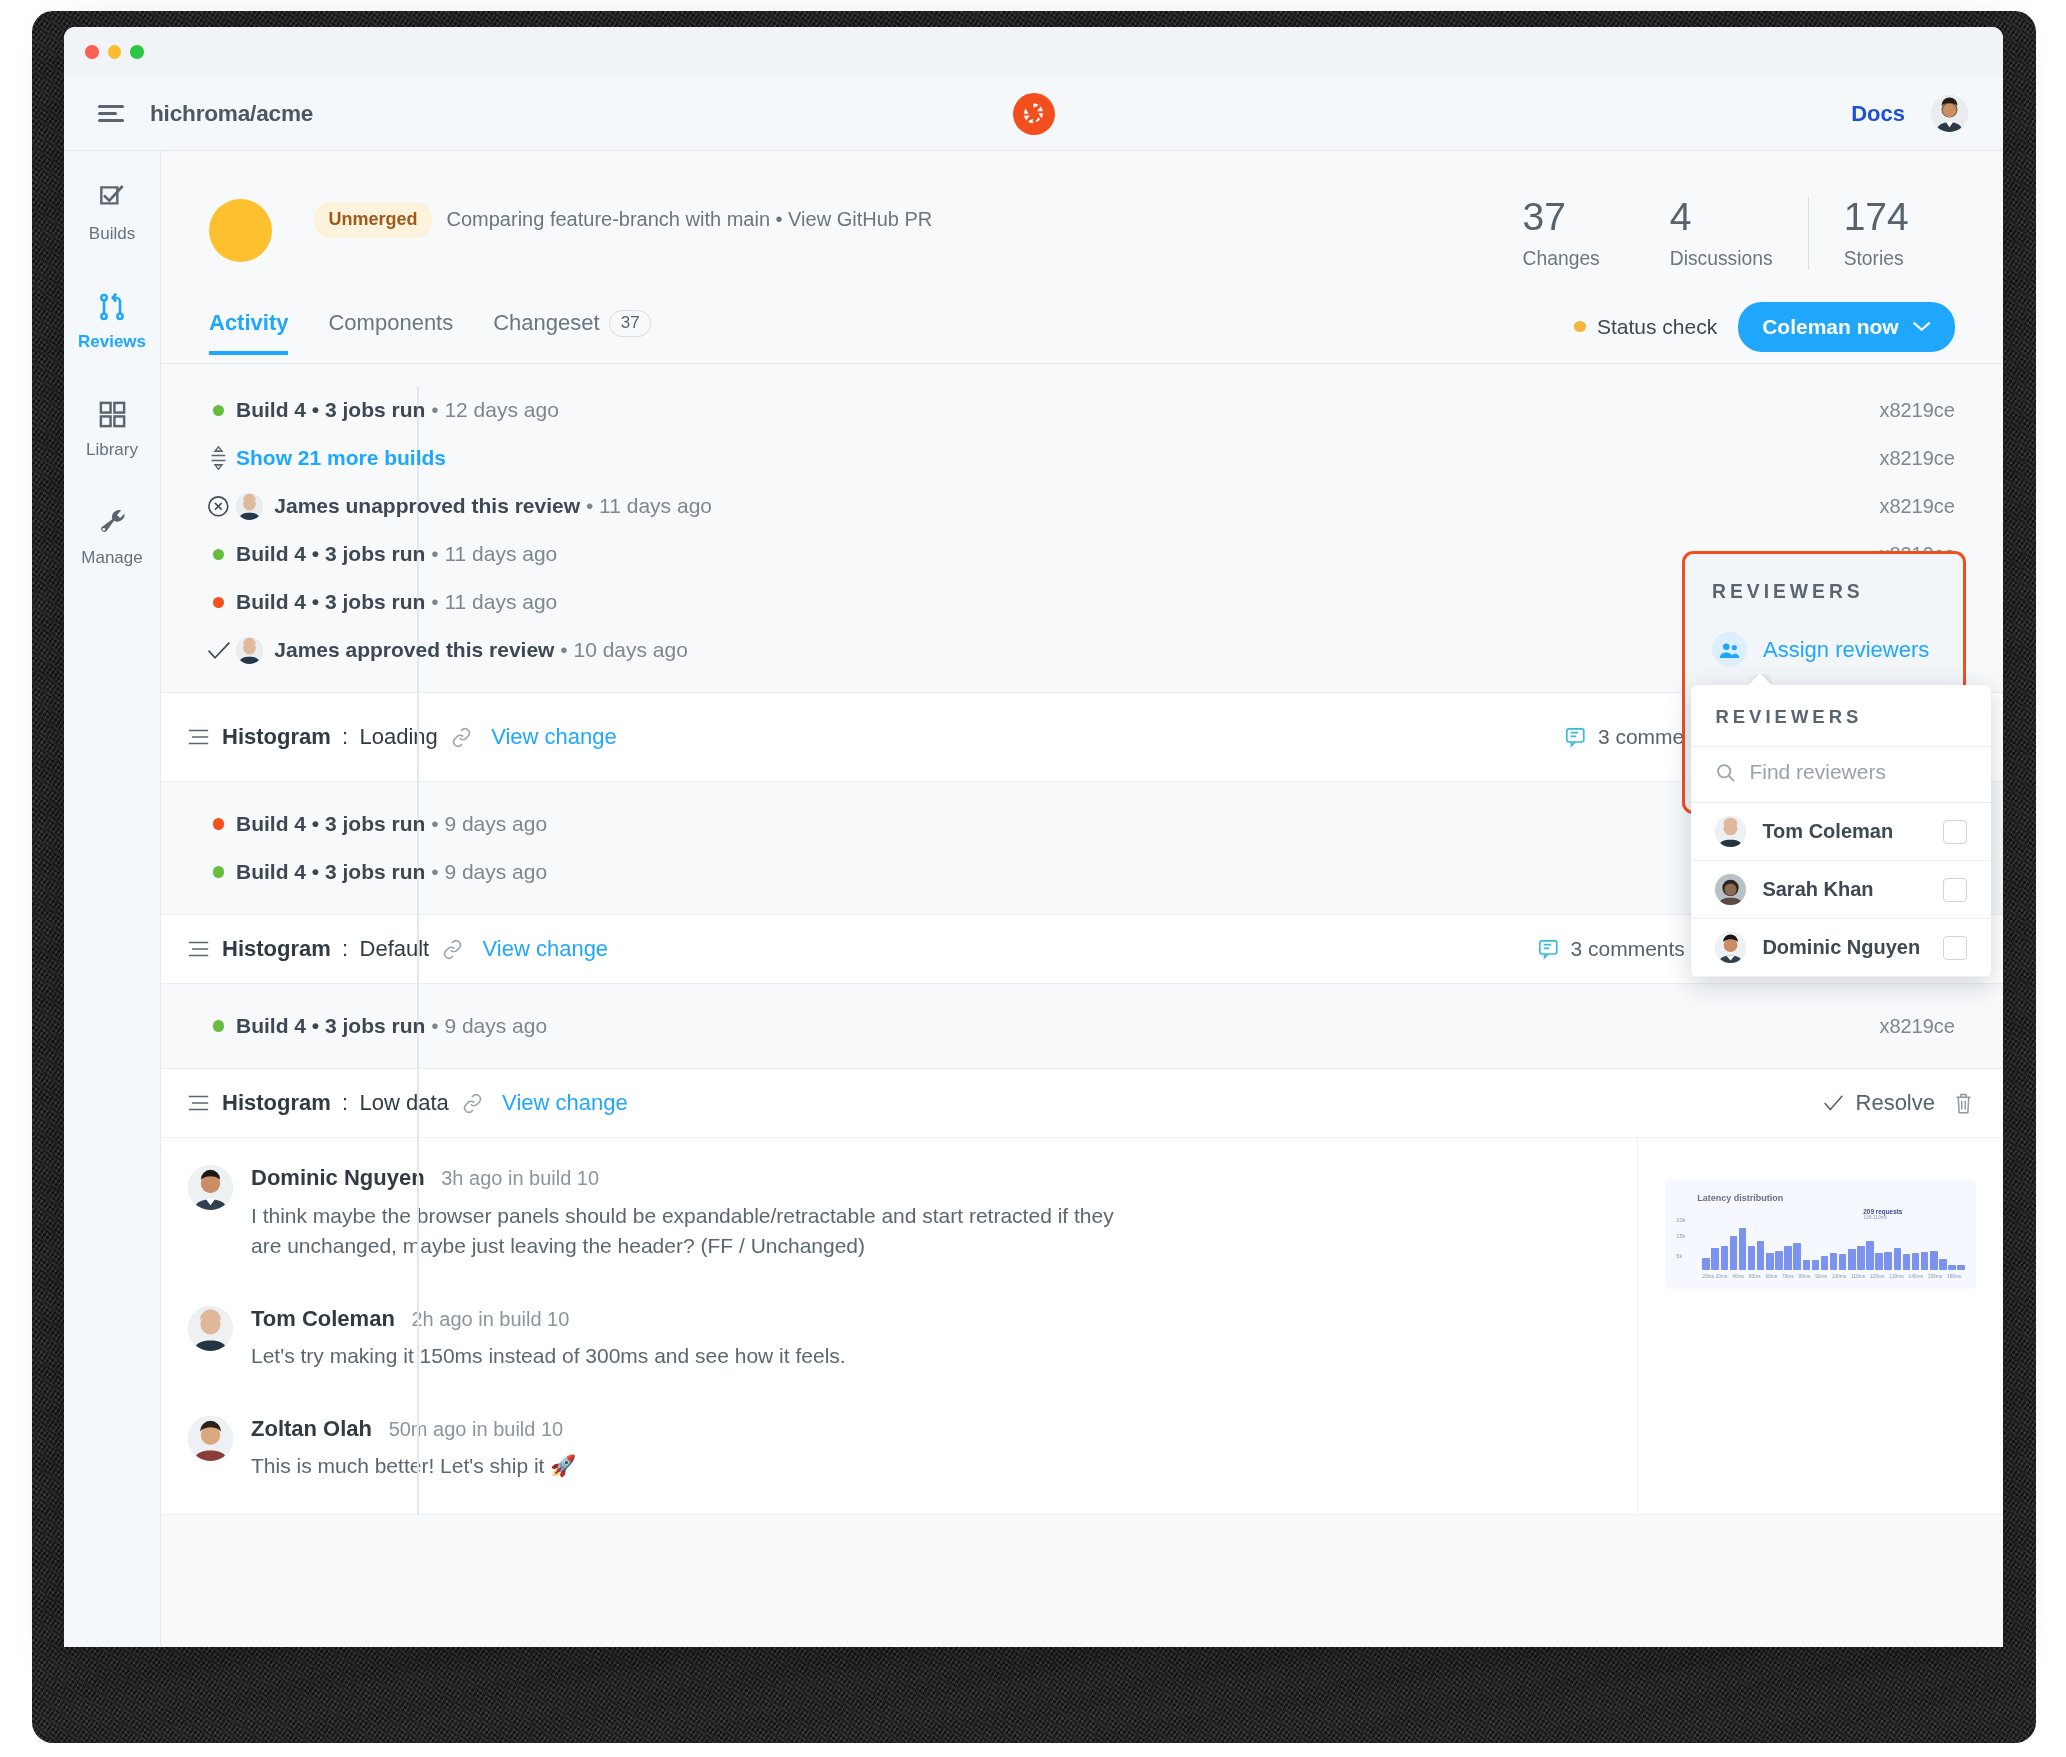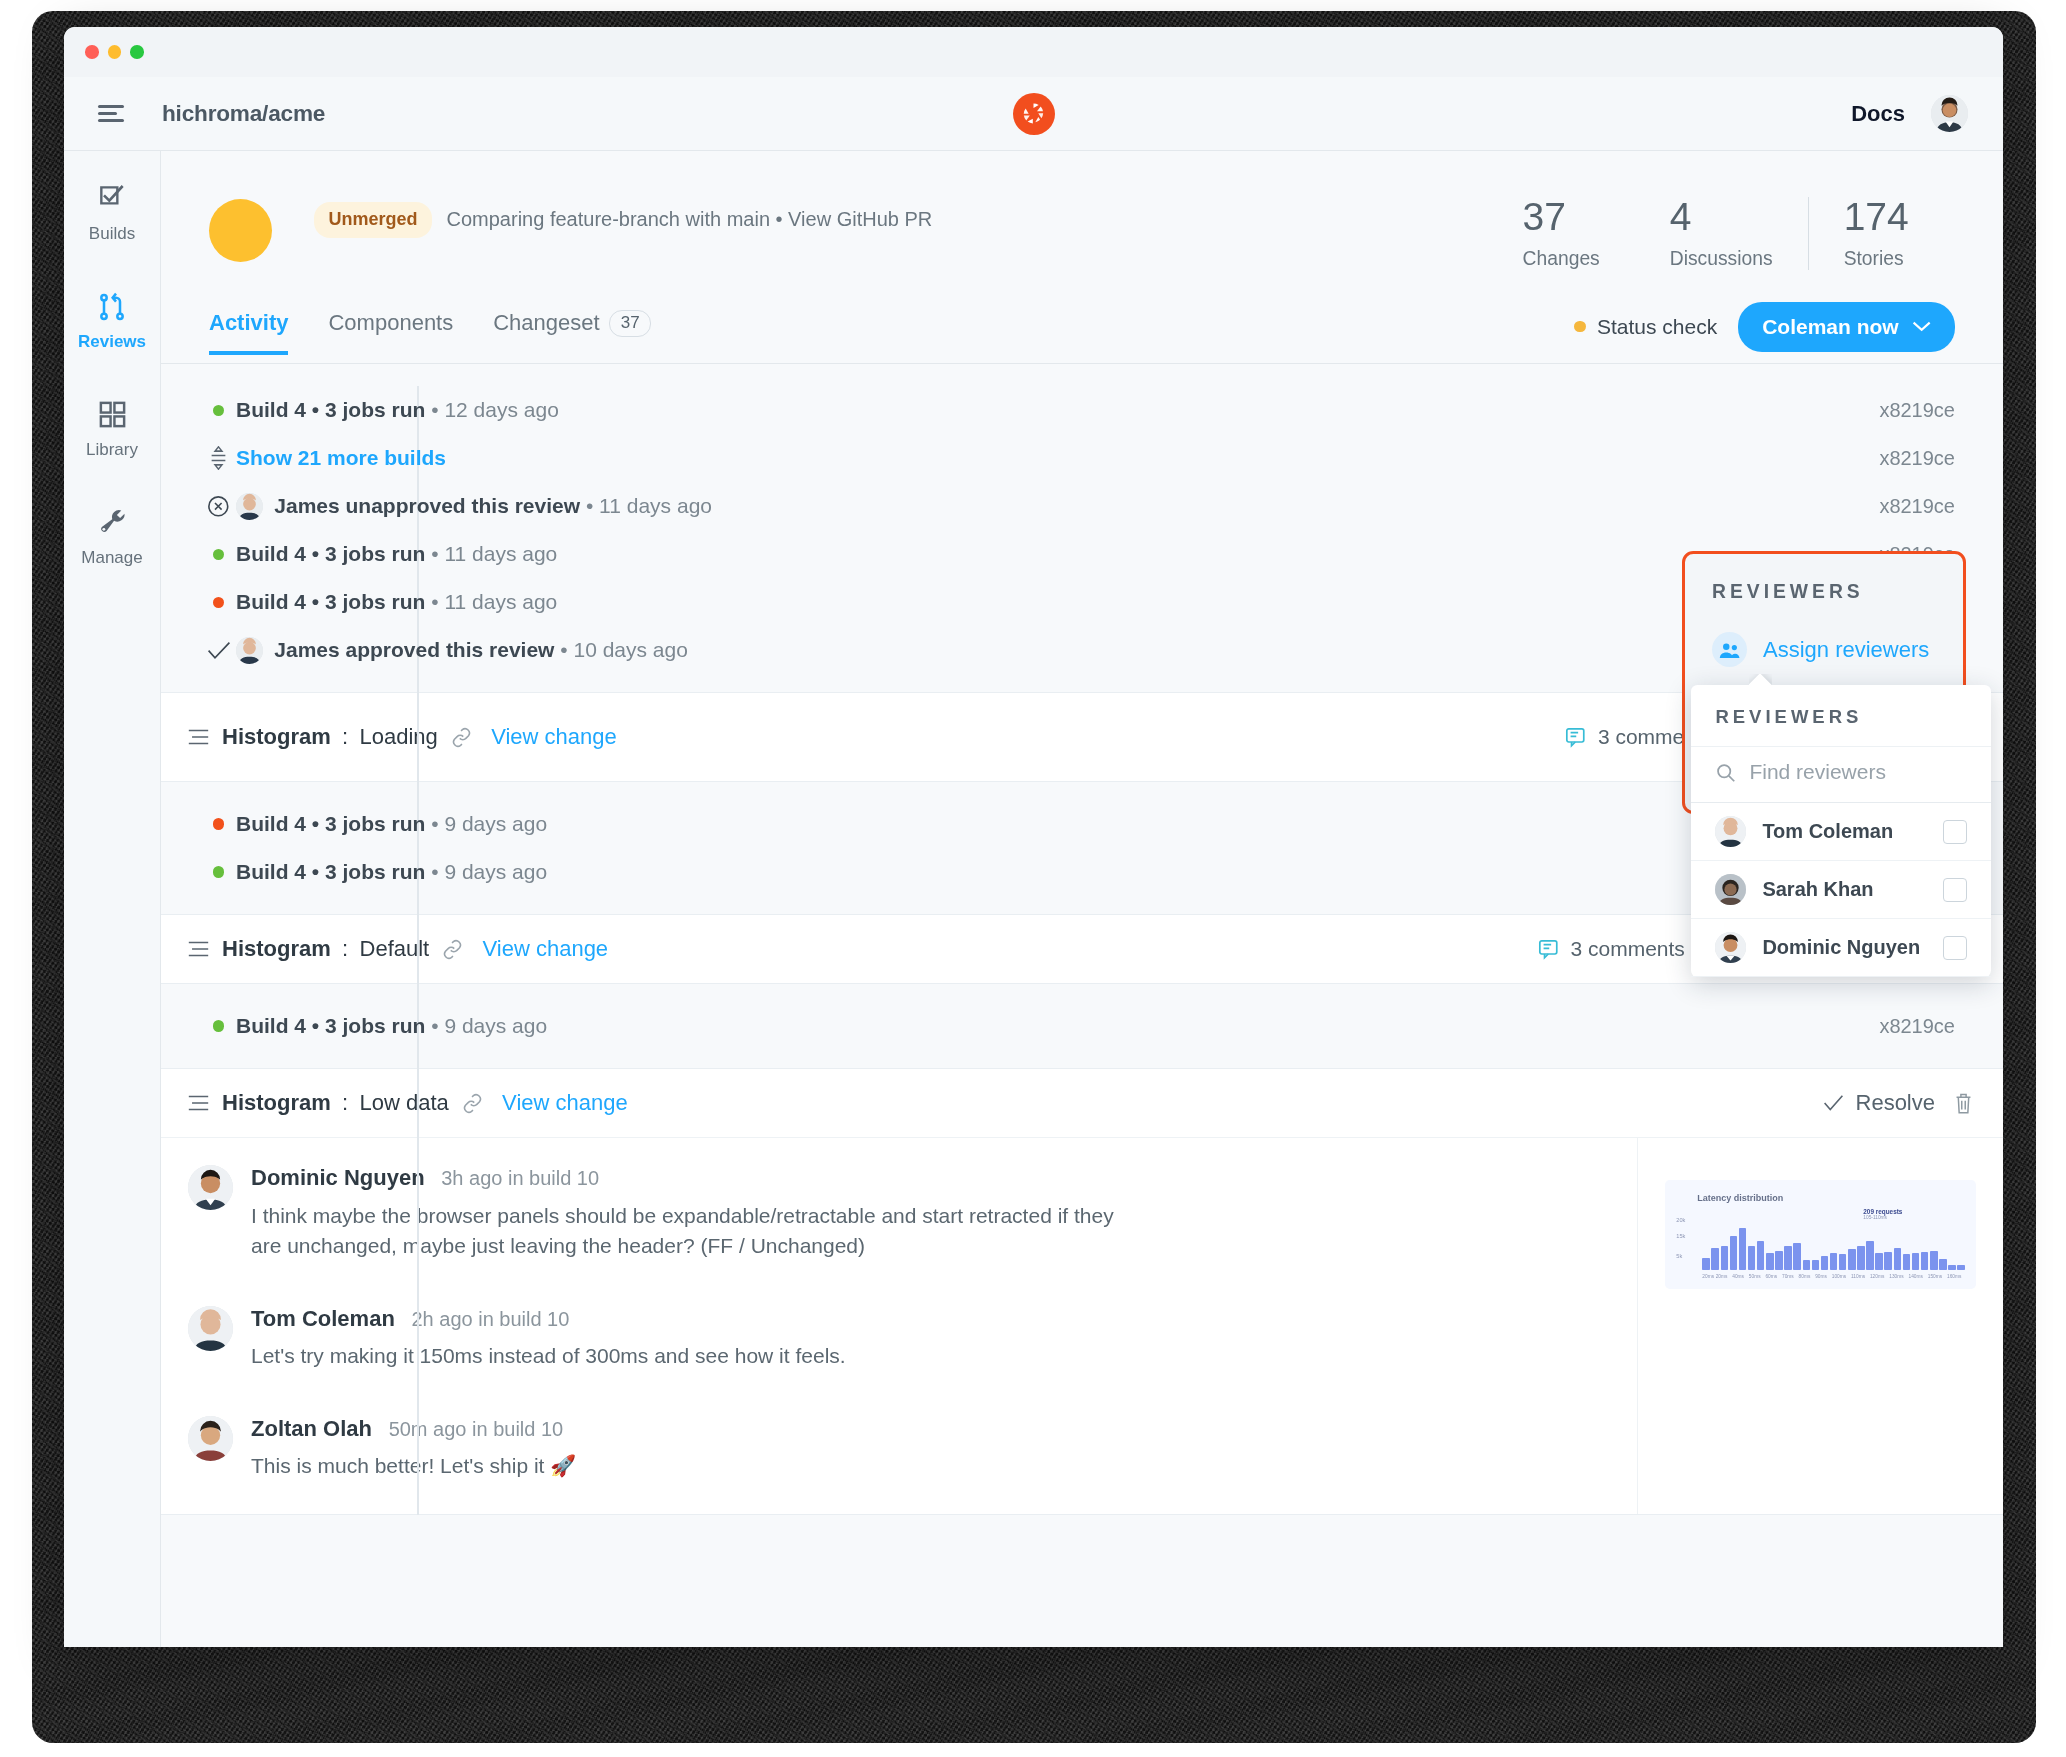--- a/index.html
+++ b/index.html
@@ -39,28 +39,28 @@
   .dot.r{background:#ff5f57;} .dot.y{background:#febc2e;} .dot.g{background:#28c840;}
 
   
   .topnav {
     height:74px; background:#f5f8fa; border-bottom:0.8px solid #e3e8ec;
     display:flex; align-items:center; position:relative;
   }
   .hamb { width:35px; margin-left:34px; display:flex; flex-direction:column; gap:4.8px; cursor:pointer;}
   .hamb i { display:block; height:2.4px; background:#5a6570; border-radius:1.6px; }
   .hamb i:nth-child(1){width:26px;} .hamb i:nth-child(2){width:19.3px;} .hamb i:nth-child(3){width:26px;}
-  .repo { margin-left:29px; font-size:22.6px; font-weight:700; color:#4b5863; letter-spacing:-0.2px;}
+  .repo { margin-left:17px; font-size:22.6px; font-weight:700; color:#4b5863; letter-spacing:-0.2px;}
   .logo {
     position:absolute; left:50%; transform:translateX(-50%);
     width:42px; height:42px; border-radius:50%; background:#f24e1e;
     display:flex; align-items:center; justify-content:center;
   }
   .top-right { margin-left:auto; display:flex; align-items:center; gap:26px; padding-right:35px; }
-  .docs { font-size:22px; font-weight:700; color:#0f172a; cursor:pointer;}
+  .docs { font-size:22px; font-weight:700; color:#1d4ed8; cursor:pointer;}
   .avatar { border-radius:50%; background:#dfe4e8; overflow:hidden; flex:none; position:relative;}
   .av-top { width:37px; height:37px; }
 
   
   .body { display:flex; height:calc(1620px - 50px - 74px); }
 
   
   .sidebar { width:97px; background:#f5f8fa; border-right:0.8px solid #e3e8ec; padding-top:31px; flex:none;}
   .side-item { display:flex; flex-direction:column; align-items:center; gap:9.7px; margin-bottom:47px; cursor:pointer; }
   .side-label { font-size:17px; color:#66727c; }

